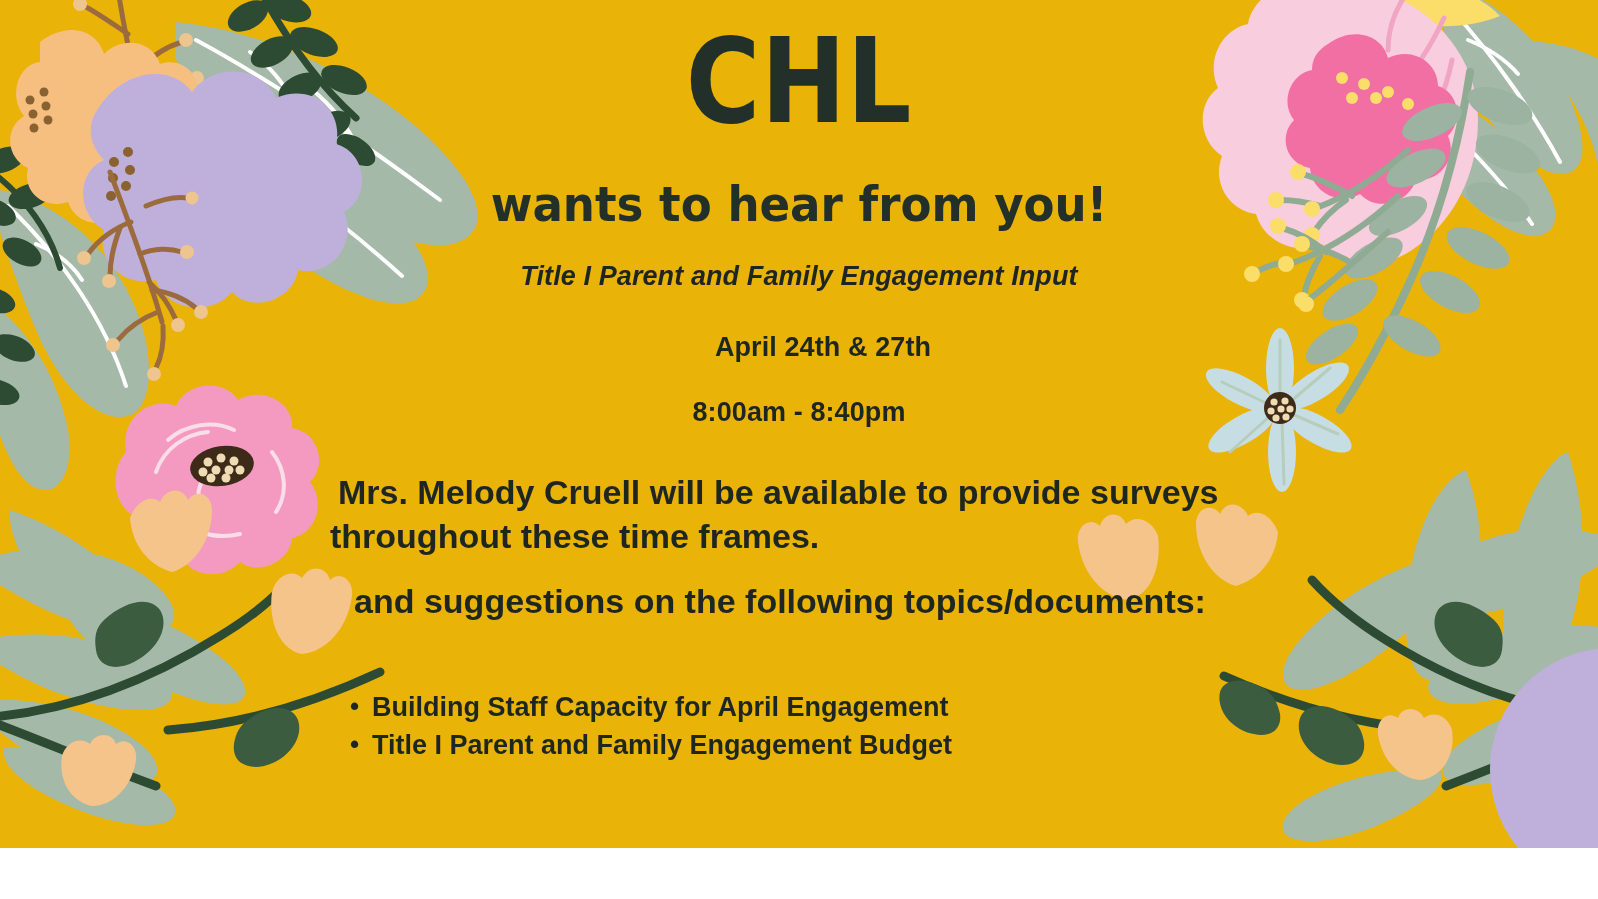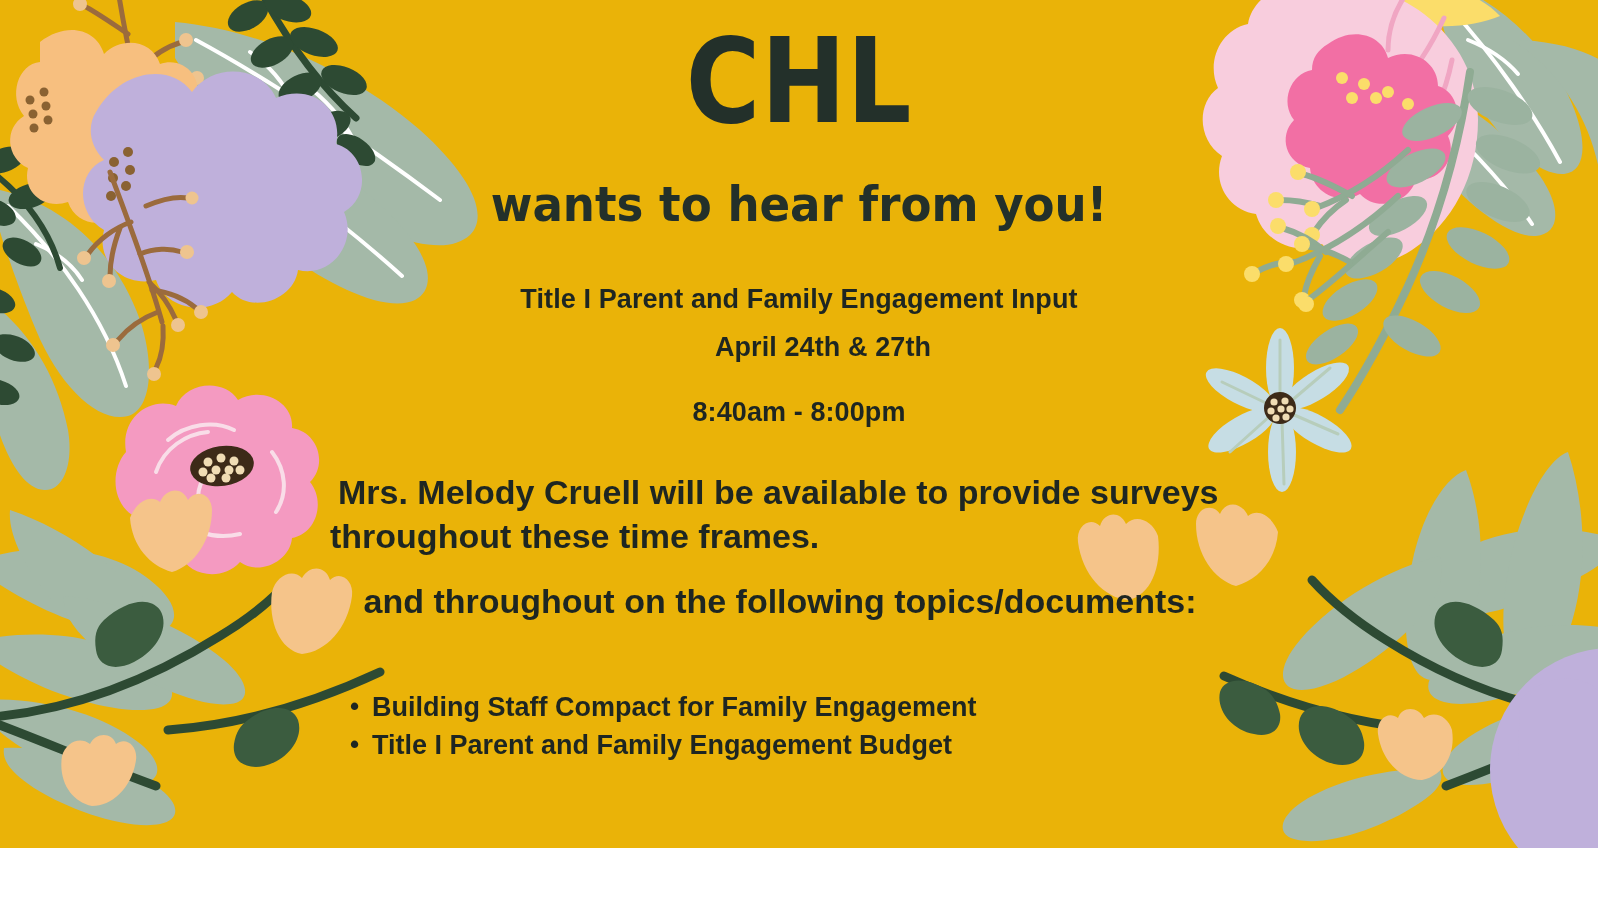--- a/index.html
+++ b/index.html
@@ -67,21 +67,21 @@
   .meta-line {
     position: absolute;
     left: 0;
     width: 1598px;
     text-align: center;
     font-weight: 700;
     font-size: 27px;
     color: #1e2622;
     letter-spacing: 0.1px;
   }
-  .meta-1 { top: 284px; }
+  .meta-1 { top: 261px; font-style: italic; }
   .meta-2 { top: 332px; margin-left: 24px; }
   .meta-3 { top: 397px; }
 
   .para {
     position: absolute;
     font-weight: 700;
     color: #1e2622;
     font-size: 34px;
     line-height: 1.28;
   }
@@ -458,27 +458,27 @@
   <div class="content">
 
     <div class="title">CHL</div>
 
     <div class="subtitle">wants to hear from you!</div>
 
     <div class="meta-line meta-1">Title I Parent and Family Engagement Input</div>
 
     <div class="meta-line meta-2">April 24th &amp; 27th</div>
 
-    <div class="meta-line meta-3">8:40am - 8:00pm</div>
+    <div class="meta-line meta-3">8:00am - 8:40pm</div>
 
     <div class="para para-avail">Mrs. Melody Cruell will be available to provide surveys throughout these time frames.</div>
 
     <div class="para para-invite">
-      <div>and throughout on the following topics/documents:</div>
+      <div>and suggestions on the following topics/documents:</div>
     </div>
 
     <ul class="topics">
-      <li>Building Staff Compact for Family Engagement</li>
+      <li>Building Staff Capacity for April Engagement</li>
       <li>Title I Parent and Family Engagement Budget</li>
     </ul>
 
   </div>
 </div>
 
 </body></html>

